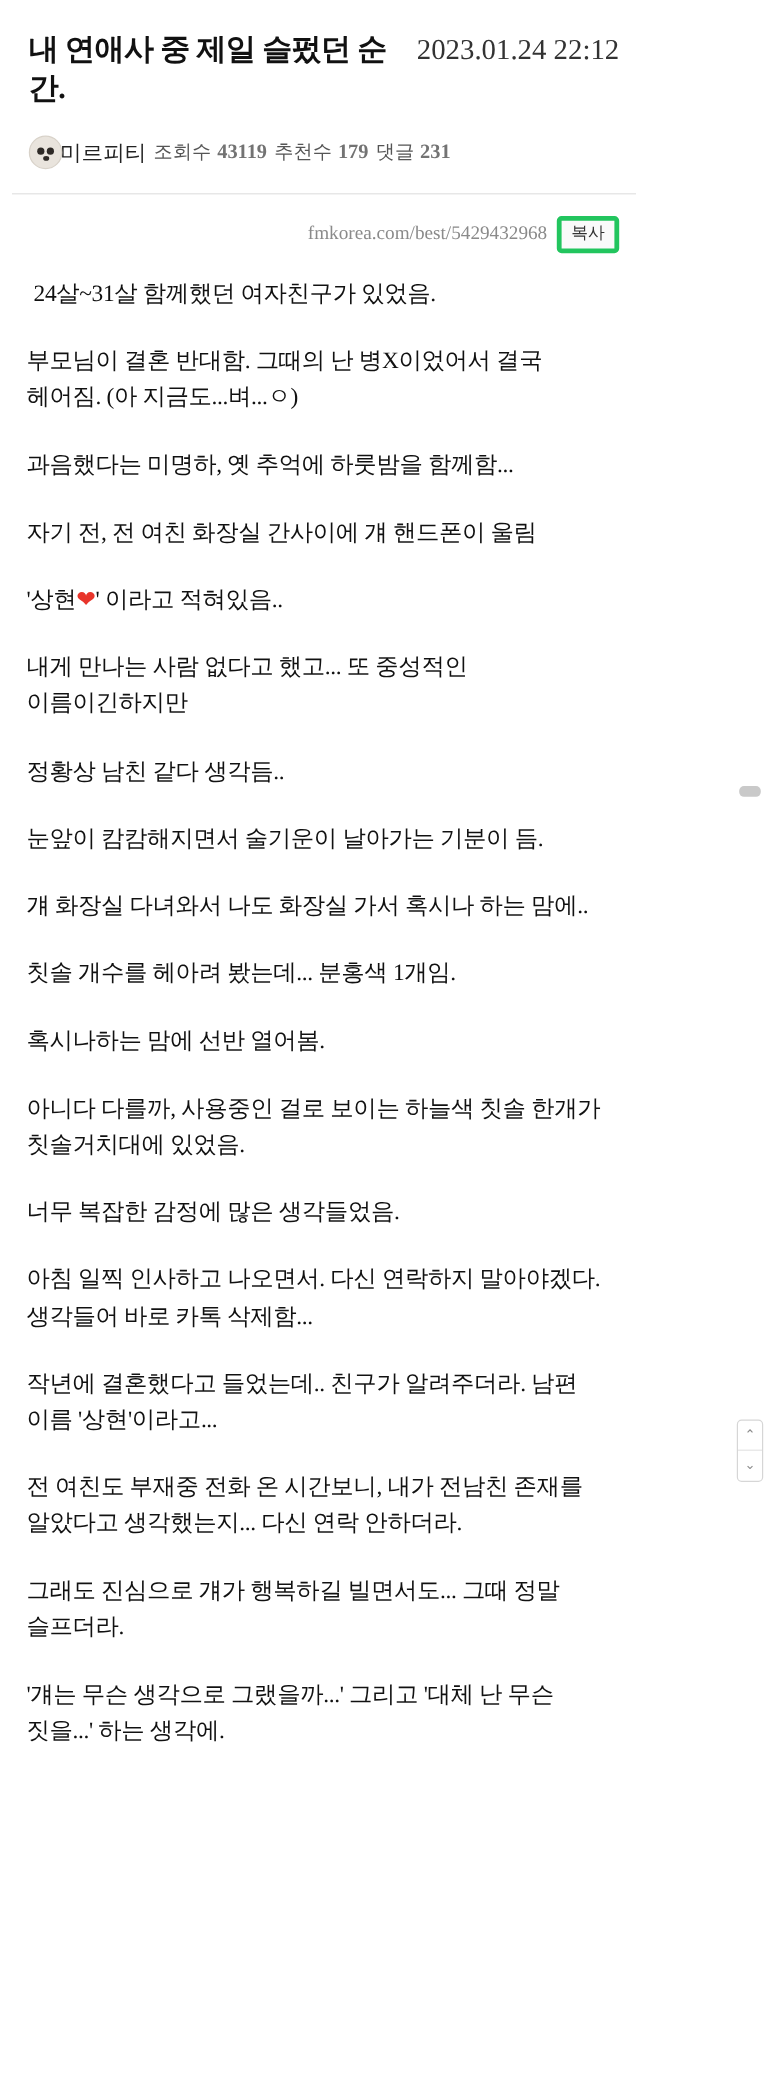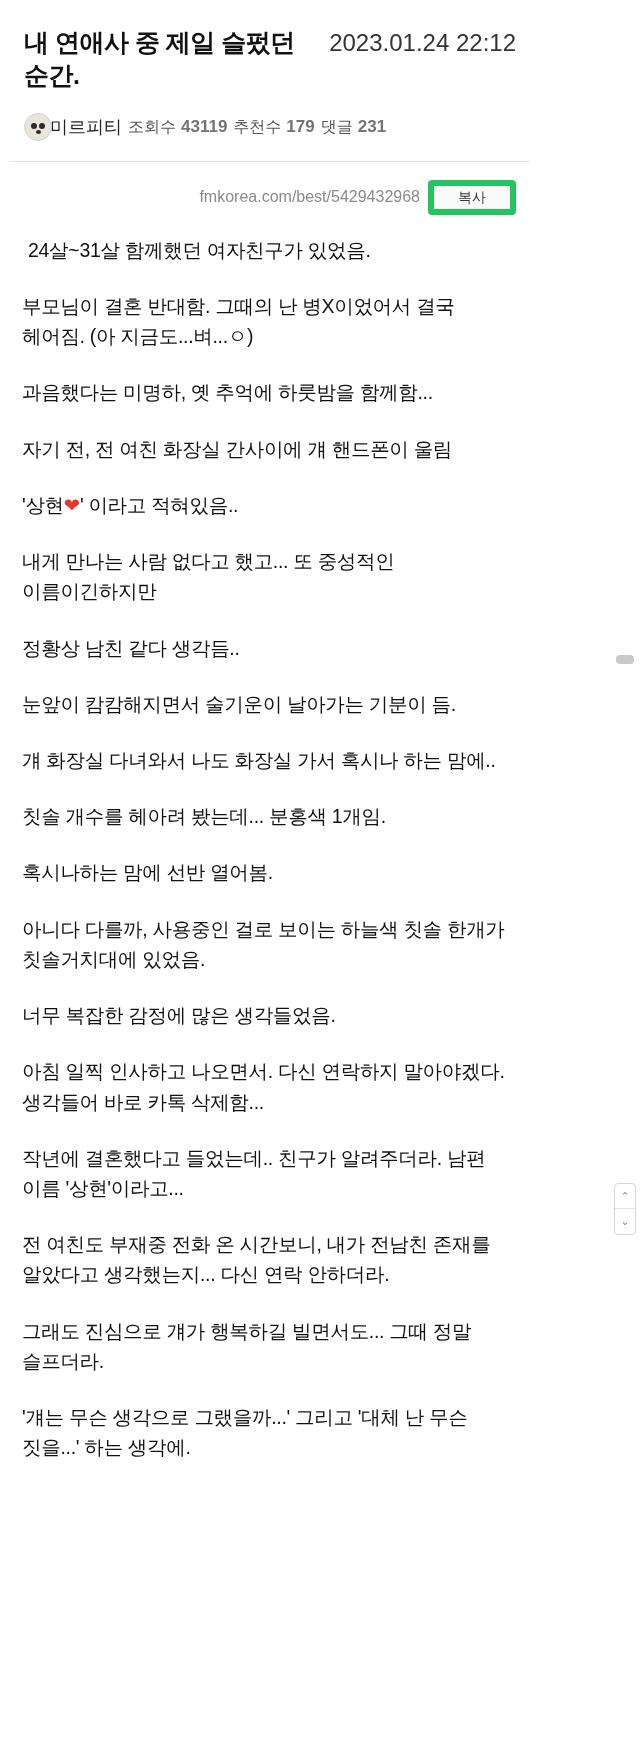--- a/index.html
+++ b/index.html
@@ -4,21 +4,21 @@
 <style>
   * { box-sizing: border-box; margin: 0; padding: 0; }
   html, body {
     width: 640px;
     background: #ffffff;
     font-family: "Liberation Sans", sans-serif;
     color: #1a1a1a;
   }
   body { width: 640px; min-height: 1746px; position: relative; }
 
-  .page { width: 540px; padding: 0; }
+  .page { width: 540px; padding: 0; font-family: Liberation Serif, serif; }
 
   
   .post-header { padding: 26px 24px 0 24px; }
   .title-row {
     display: flex;
     align-items: baseline;
     justify-content: space-between;
     gap: 12px;
   }
   .post-title {
@@ -103,23 +103,23 @@
     gap: 8px;
     padding: 18px 24px 10px 24px;
   }
   .source-url {
     font-size: 16px;
     color: #8a8a8a;
   }
   .copy-btn {
     font-size: 14px;
     color: #333333;
-    border: 6px solid #22c55e;
+    border: 4px solid #22c55e;
     border-radius: 4px;
-    padding: 3px 24px;
+    padding: 3px 8px;
     background: #fafafa;
     line-height: 1.2;
   }
 
   
   .post-body {
     padding: 10px 22px 40px 22px;
   }
   .para {
     font-size: 19.5px;

